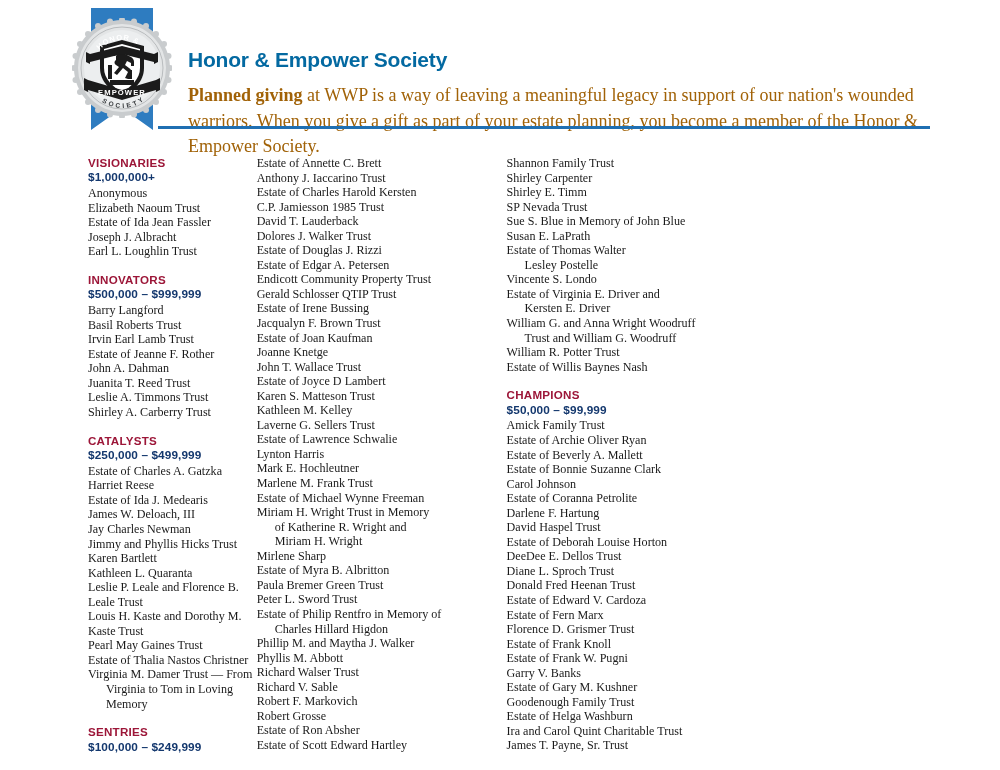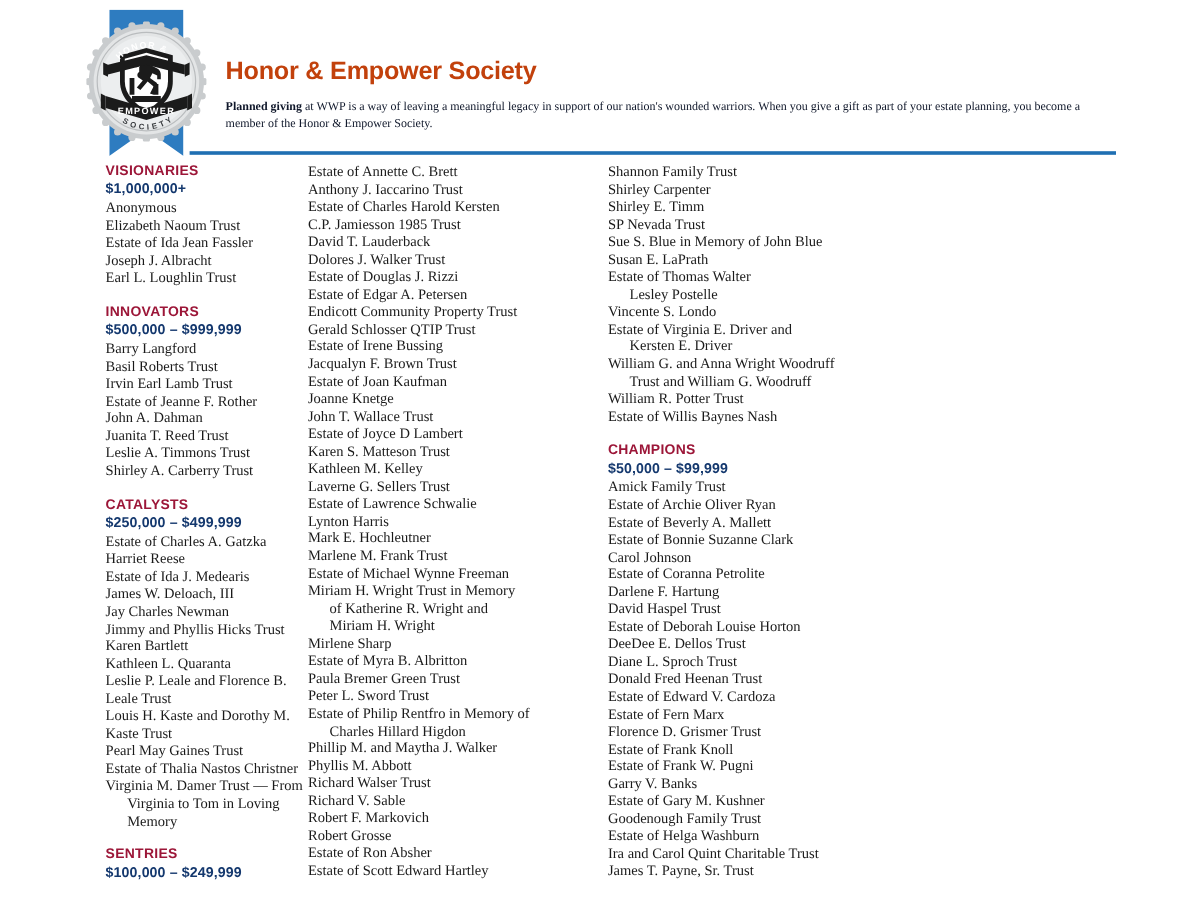--- a/index.html
+++ b/index.html
@@ -53,49 +53,49 @@
   .header-text {
     position: absolute;
     left: 188px;
     top: 48px;
     width: 742px;
   }
   .title {
     font-family: "Liberation Sans", "DejaVu Sans", sans-serif;
     font-size: 21px;
     font-weight: bold;
-    color: #c2410c;
+    color: #0369a1;
     letter-spacing: -0.2px;
     margin: 0 0 12px 0;
     line-height: 1.1;
   }
   .lede {
-    font-size: 10px;
+    font-size: 18px;
     line-height: 1.42;
-    color: #0f172a;
+    color: #a16207;
     margin: 0;
     max-width: 735px;
   }
   .lede b {
     font-weight: bold;
   }
   .divider {
     position: absolute;
     left: 158px;
     top: 126px;
     width: 772px;
     height: 3px;
     background: #1f6fb2;
   }
 
   
   .columns {
     position: absolute;
     left: 0;
-    top: 136px;
+    top: 156px;
     width: 793px;
     display: flex;
   }
   .col {
     box-sizing: border-box;
   }
   .col-1 { width: 280px; padding-left: 88px; }
   .col-2 { width: 290px; padding-left: 2px; }
   .col-3 { width: 330px; padding-left: 0px; }
 

